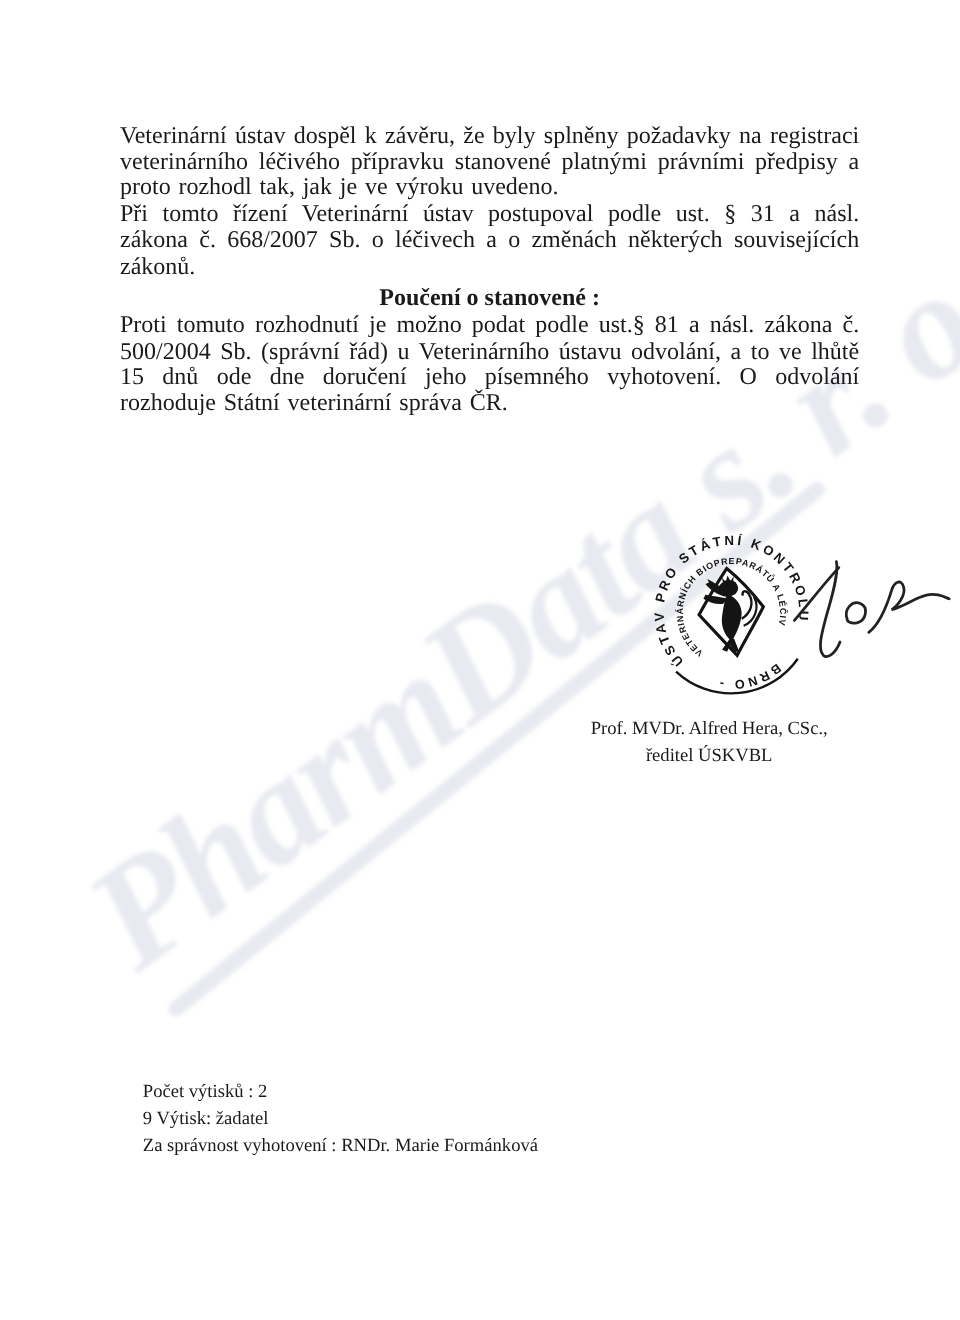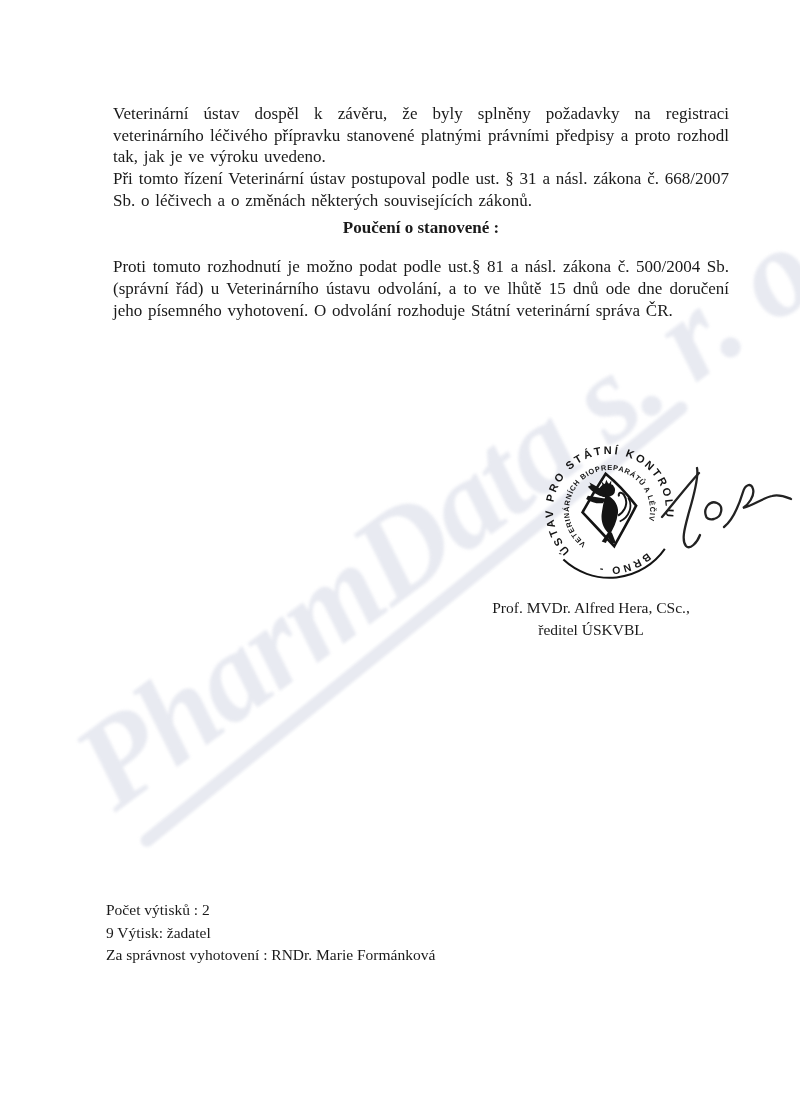--- a/index.html
+++ b/index.html
@@ -20,45 +20,45 @@
   }
   .watermark-flourish {
     position:absolute; left:142px; top:838px; width:700px; height:13px;
     background:#e8eaf1; border-radius:7px;
     transform:rotate(-39deg); transform-origin:0 50%;
     filter:blur(1.8px);
     pointer-events:none;
   }
   
   .textblock {
-    position:absolute; left:113px; top:103px; width:616px;
-    font-size:17px; line-height:21.7px;
+    position:absolute; left:100px; top:103px; width:616px;
+    font-size:20px; line-height:21.7px;
   }
   .para { text-align:justify; text-align-last:left; word-spacing:1.5px; }
   .heading { margin-top:5px; text-align:center; font-weight:bold; }
-  .para2 { margin-top:18px; }
+  .para2 { margin-top:1px; }
   
   .stamp { position:absolute; left:527px; top:428px; }
   .stamp text {
     font-family:"Liberation Sans", sans-serif; font-weight:bold; fill:#141414;
   }
   .ring-top   { font-size:11px;  letter-spacing:2.4px; }
   .ring-bottom{ font-size:10.5px; letter-spacing:2.6px; }
   .ring-inner { font-size:7.4px; letter-spacing:0.7px; }
   
   .signature { position:absolute; left:640px; top:440px; }
   
   .signatory {
     position:absolute; left:441px; top:597px; width:300px;
     text-align:center; font-size:15.5px; line-height:22px;
   }
   .signatory .name { font-weight:normal; }
   
   .footer {
-    position:absolute; left:106px; top:899px;
+    position:absolute; left:119px; top:899px;
     font-size:15.5px; line-height:22.6px;
   }
 </style>
 </head>
 <body>
 
 <div class="page">
 
   <div class="watermark">PharmData s. r. o.</div>
   <div class="watermark-flourish"></div>

